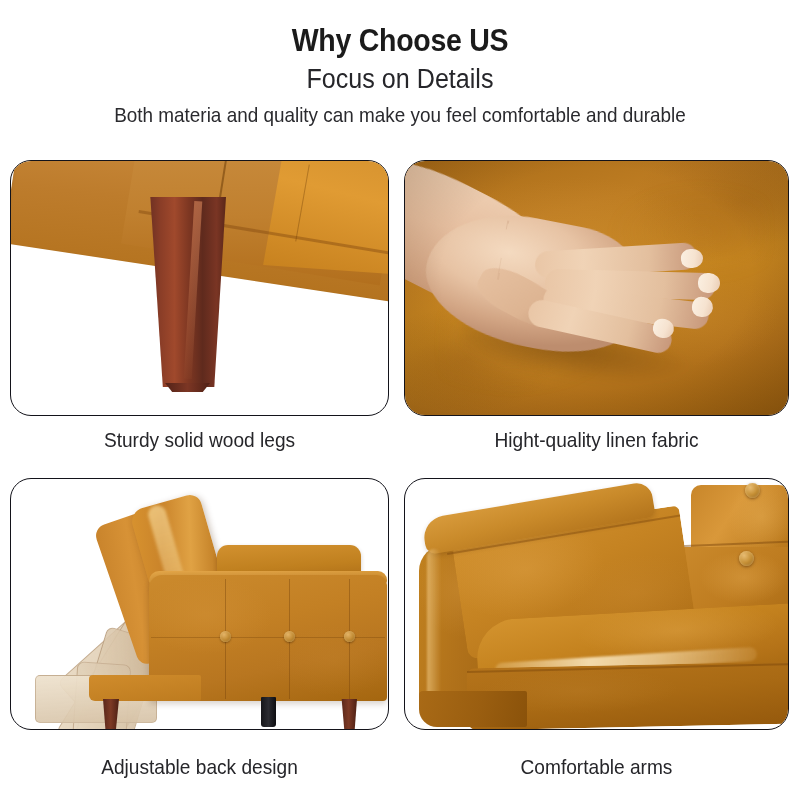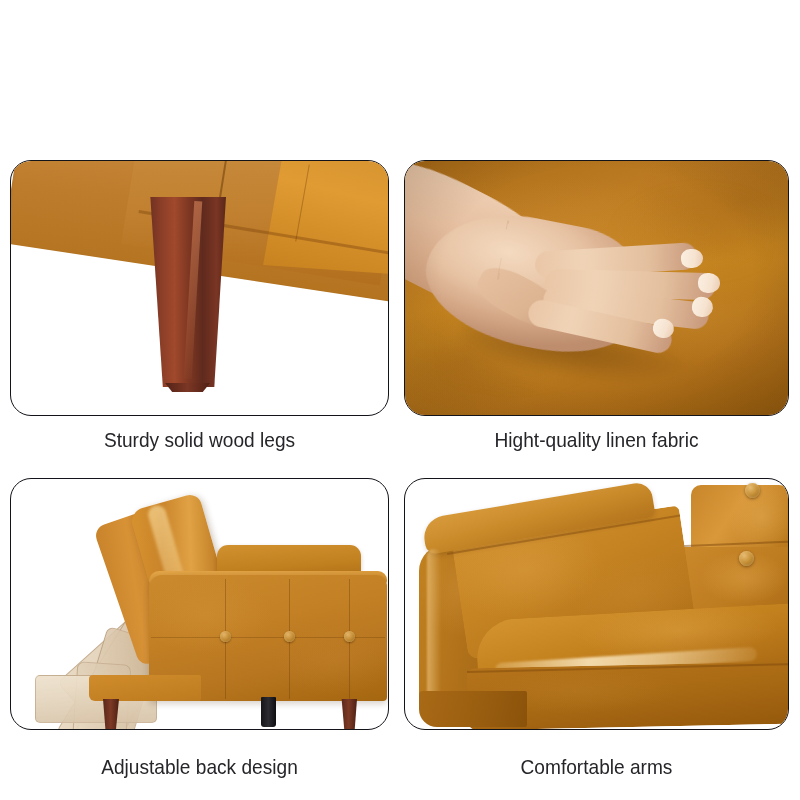--- a/index.html
+++ b/index.html
@@ -449,20 +449,25 @@
     width: 108px; height: 36px;
     background: linear-gradient(104deg, #a96a16 0%, #9a5e10 56%, #8a520a 100%);
     border-radius: 4px 2px 2px 18px;
   }
 </style>
 </head>
 <body>
 
 <div id="page">
 
+  <div class="header">
+    <div class="title-main">Why Choose US</div>
+    <div class="title-sub">Focus on Details</div>
+    <div class="title-desc">Both materia and quality can make you feel comfortable and durable</div>
+  </div>
 
   <div class="panel panel-1">
     <div class="art">
       <div class="p1-base"></div>
       <div class="p1-base-face"></div>
       <div class="p1-base-right"></div>
       <div class="p1-base-edge"></div>
       <div class="p1-seam"></div>
       <div class="p1-seam2"></div>
       <div class="p1-leg"></div>

